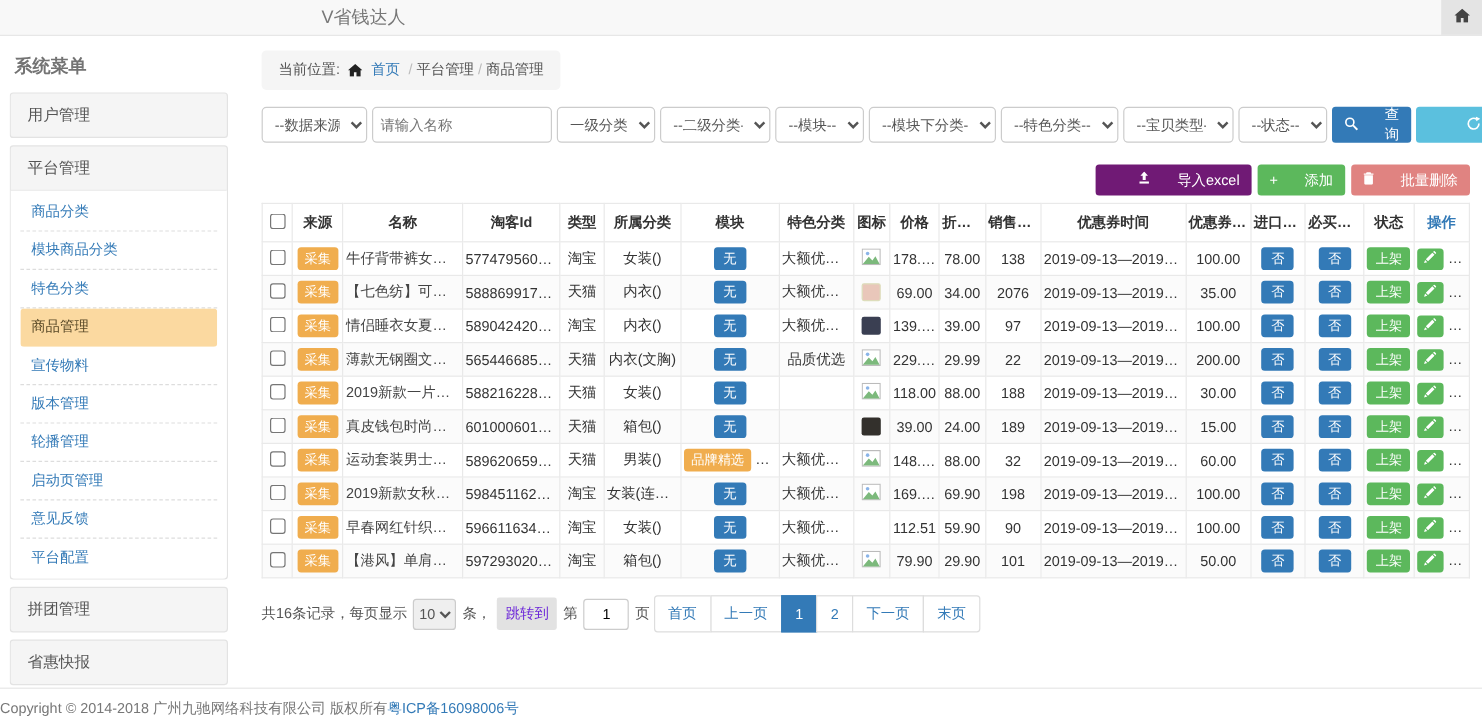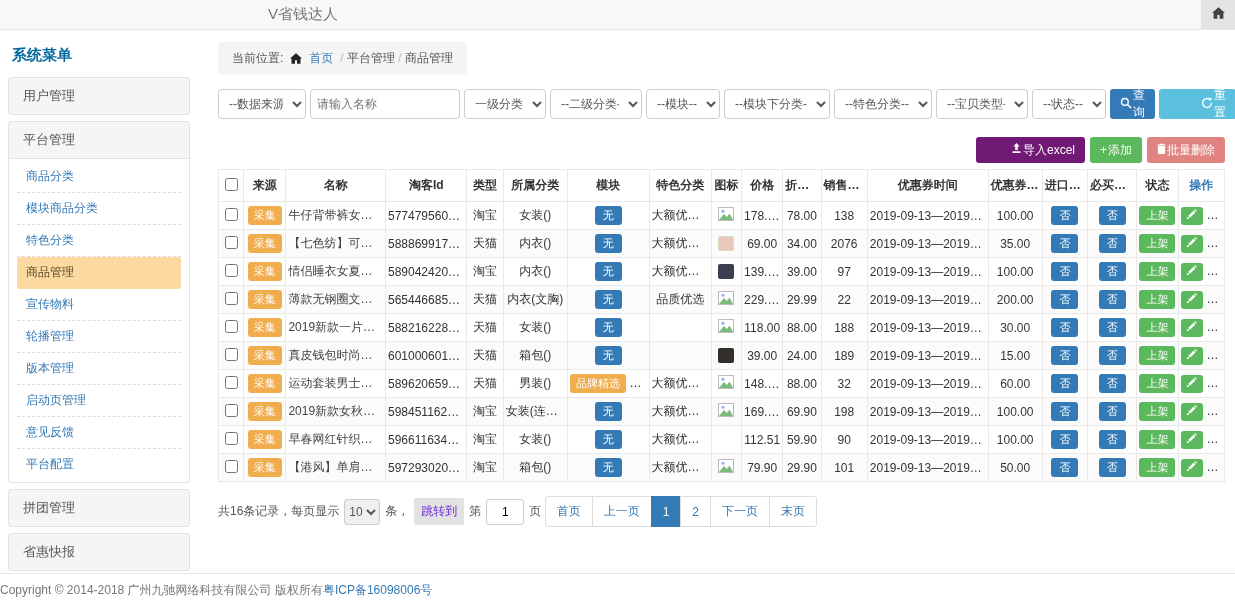--- a/index.html
+++ b/index.html
@@ -12,39 +12,39 @@
   .topbar-right { margin-left: auto; display: flex; align-items: stretch; height: 100%; }
   .home-box { width: 34px; background: #e4e4e4; display: flex; align-items: center; justify-content: center; color: #444; cursor: pointer; }
   .welcome { font-size: 12px; color: #555; padding: 0 46px 0 18px; display: flex; gap: 6px; align-items: center; cursor: pointer; }
   .caret-down { width: 0; height: 0; border-left: 4px solid transparent; border-right: 4px solid transparent; border-top: 4px solid #555; display: inline-block; }
 
   
   .layout { display: flex; height: 543px; overflow: hidden; }
 
   
   .sidebar { width: 182px; flex: none; margin: 12px 0 0 8px; overflow: hidden; }
-  .sidebar-title { color: #0369a1; font-weight: bold; font-size: 15px; padding: 4px 4px 12px 4px; }
+  .sidebar-title { color: #737373; font-weight: bold; font-size: 15px; padding: 4px 4px 12px 4px; }
   .side-group { background: #f5f5f5; border: 1px solid #e3e3e3; border-radius: 3px; margin-bottom: 6px; }
   .side-group-header { padding: 9px 14px; font-size: 13px; color: #555; cursor: pointer; }
   .side-sub { background: #fff; border-top: 1px solid #e3e3e3; padding: 2px 8px; border-radius: 0 0 3px 3px; }
   .side-sub-item { padding: 7px 9px; font-size: 12px; color: #337ab7; border-bottom: 1px dashed #ddd; cursor: pointer; }
   .side-sub-item:last-child { border-bottom: none; }
   .side-sub-item.active { background: #fbd9a0; border-radius: 3px; color: #5a4a28; border-bottom-color: transparent; }
 
   
   .main { flex: 1; padding: 12px 10px 0 28px; overflow: hidden; }
 
   .breadcrumb { display: inline-flex; align-items: center; gap: 7px; background: #f5f5f5; border-radius: 4px; padding: 8px 14px; font-size: 12px; color: #555; margin-bottom: 14px; }
   .breadcrumb .bc-home-link { color: #337ab7; cursor: pointer; }
   .breadcrumb .bc-sep { color: #bbb; }
   .breadcrumb .bc-home-icon { color: #222; display: inline-flex; }
 
   .filters { display: flex; gap: 4px; margin-bottom: 18px; align-items: center; }
   .filters select, .filters input[type="text"] { height: 30px; border: 1px solid #ccc; border-radius: 4px; font-size: 12px; color: #555; padding: 0 6px; background: #fff; font-family: inherit; }
-  .btn { border: none; border-radius: 3px; color: #fff; font-size: 12px; height: 30px; padding: 0 10px; cursor: pointer; display: inline-flex; align-items: center; gap: 1px; font-family: inherit; }
+  .btn { border: none; border-radius: 3px; color: #fff; font-size: 12px; height: 30px; padding: 0 10px; cursor: pointer; display: inline-flex; align-items: center; gap: 22px; font-family: inherit; }
   .btn-query { background: #337ab7; }
   .btn-reset { background: #5bc0de; padding-left: 42px; }
 
   .actions { display: flex; justify-content: flex-end; gap: 5px; margin-bottom: 6px; }
   .actions .btn { height: 26px; }
   .btn-import { background: #701a75; padding-left: 35px; }
   .btn-add { background: #5cb85c; }
   .btn-del { background: #e08381; }
 
   
@@ -110,22 +110,22 @@
           <div class="side-group-header">用户管理</div>
         </div>
         <div class="side-group">
           <div class="side-group-header">平台管理</div>
           <div class="side-sub">
             <div class="side-sub-item">商品分类</div>
             <div class="side-sub-item">模块商品分类</div>
             <div class="side-sub-item">特色分类</div>
             <div class="side-sub-item active">商品管理</div>
             <div class="side-sub-item">宣传物料</div>
+            <div class="side-sub-item">版本管理</div>
             <div class="side-sub-item">轮播管理</div>
-            <div class="side-sub-item">版本管理</div>
             <div class="side-sub-item">启动页管理</div>
             <div class="side-sub-item">意见反馈</div>
             <div class="side-sub-item">平台配置</div>
           </div>
         </div>
         <div class="side-group">
           <div class="side-group-header">拼团管理</div>
         </div>
         <div class="side-group">
           <div class="side-group-header">省惠快报</div>

